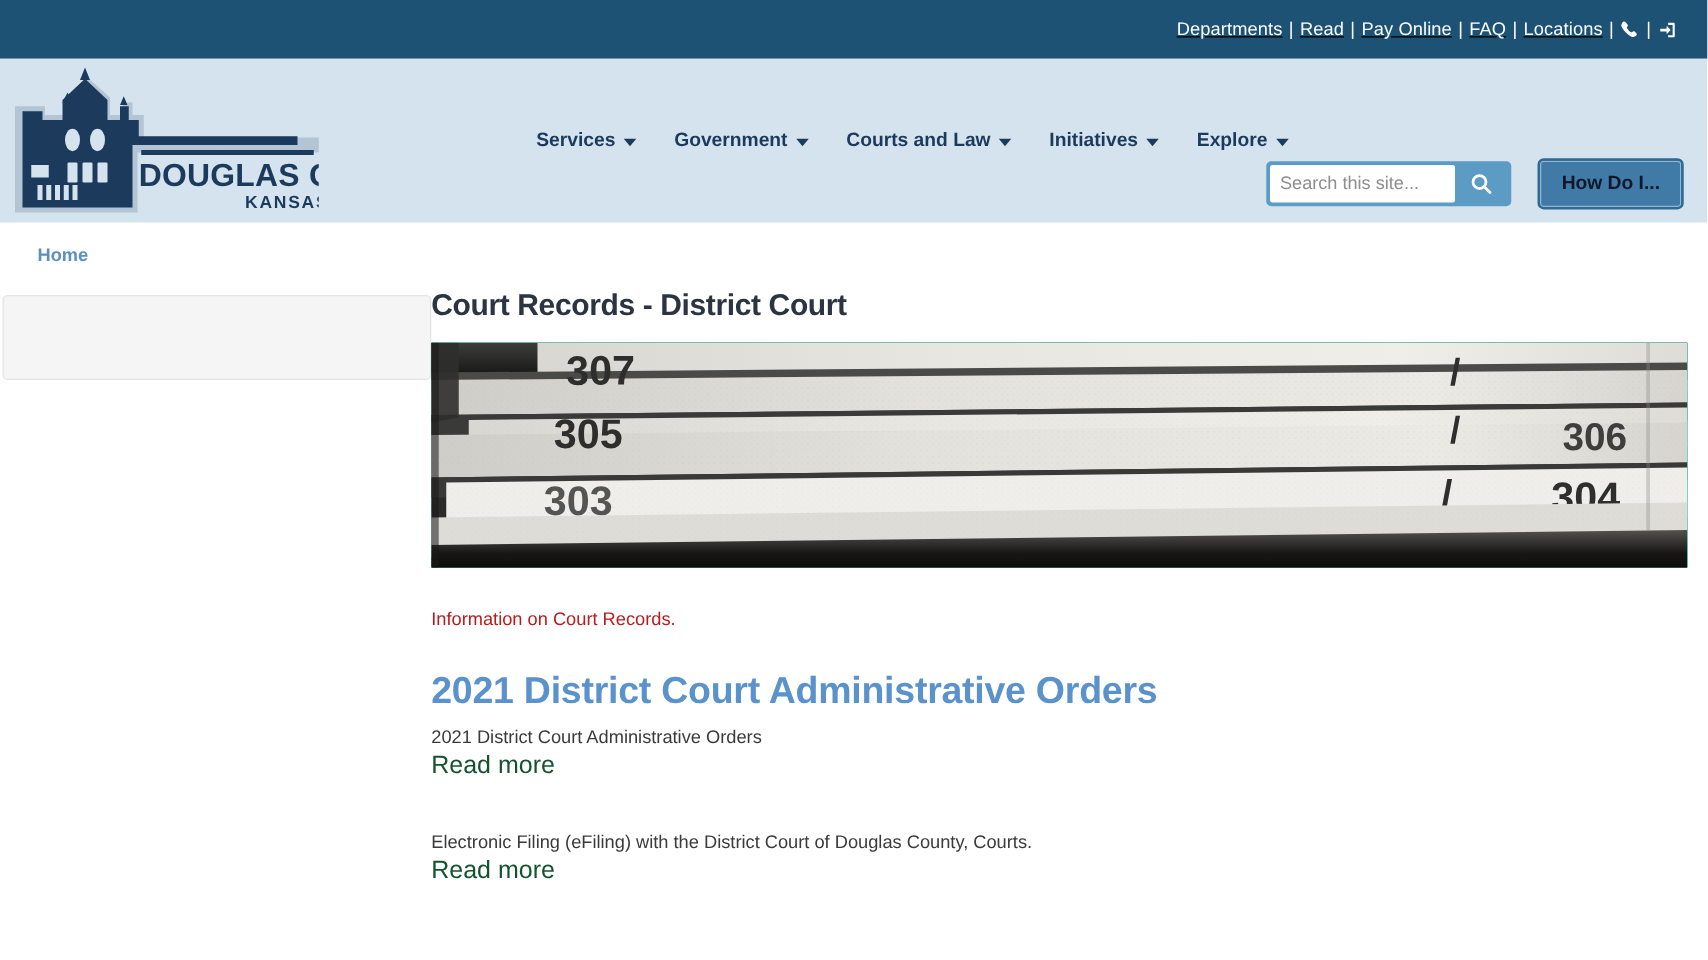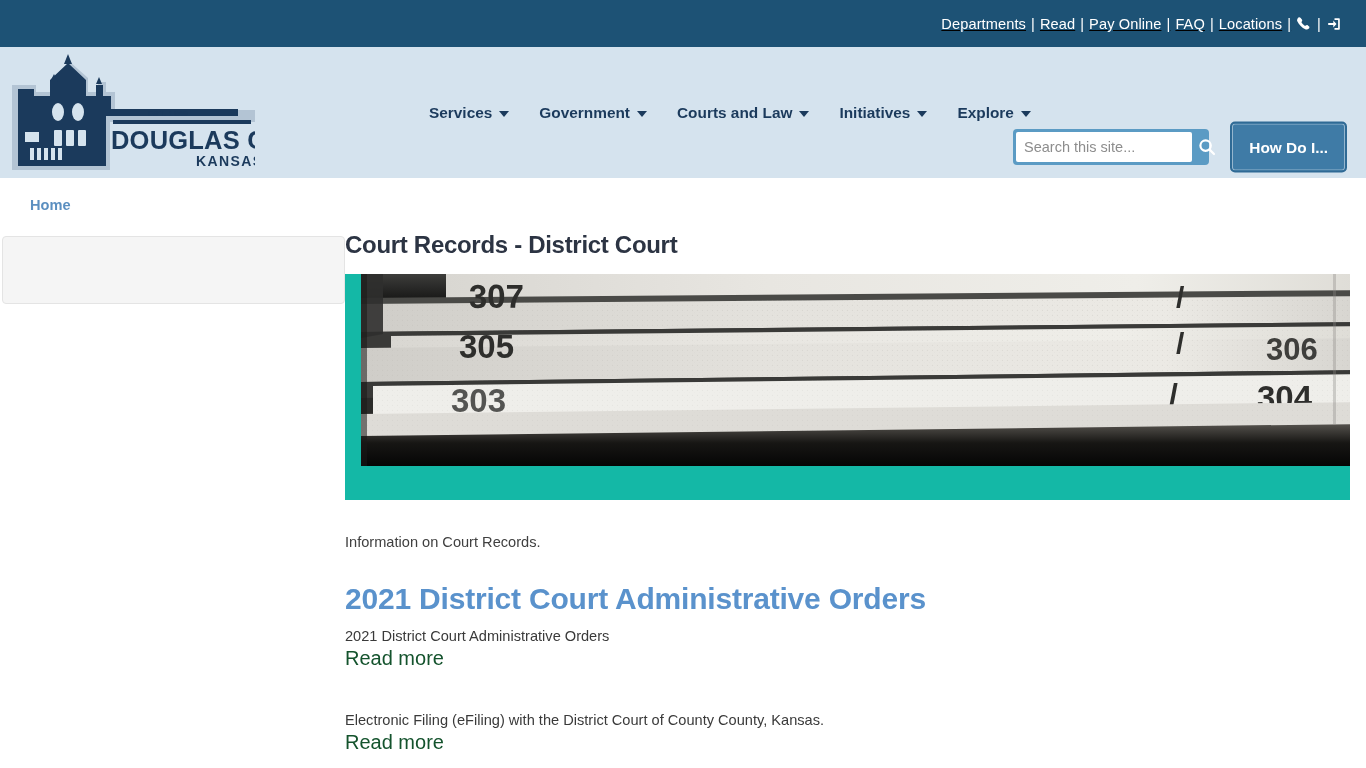--- a/index.html
+++ b/index.html
@@ -103,21 +103,21 @@
     border-radius: 4px;
     padding: 3px;
     width: 196px;
     height: 36px;
   }
   .search-input {
     border: none;
     outline: none;
     background: #ffffff;
     height: 30px;
-    width: 176px;
+    width: 148px;
     padding: 0 8px;
     font-size: 14.5px;
     color: #555;
     font-family: "Liberation Sans", sans-serif;
     border-radius: 2px;
   }
   .search-input::placeholder { color: #8d8d8d; }
   .search-btn {
     background: transparent;
     border: none;
@@ -130,27 +130,27 @@
     color: #ffffff;
   }
   .search-btn svg { display: block; }
 
   .howdoi {
     position: absolute;
     right: 19px;
     top: 100px;
     transform: translateY(-50%);
     background: #3f7ba6;
-    color: #ffffff;
+    color: #0f172a;
     border: 2px solid #2f6a95;
     border-radius: 5px;
     font-size: 15.4px;
     font-weight: bold;
     padding: 0 17px;
-    height: 51px;
+    height: 41px;
     display: flex;
     align-items: center;
     justify-content: center;
     cursor: pointer;
     box-shadow: 0 0 0 1px rgba(255,255,255,0.45) inset;
     white-space: nowrap;
   }
 
   
   .breadcrumb {
@@ -196,33 +196,32 @@
     font-weight: bold;
     color: #2c3443;
     margin: 0 0 16px 0;
     letter-spacing: -0.3px;
     line-height: 1.1;
   }
 
   
   .hero {
     width: 1005px;
-    height: 226px;
+    height: 180px;
     position: relative;
     overflow: hidden;
     background: #14b8a6;
     margin-bottom: 34px;
-    padding-left: 16px;
   }
   .hero svg { display: block; }
 
   
   .intro {
     font-size: 14.6px;
-    color: #404040;
+    color: #b91c1c;
     margin: 0 0 32px 0;
   }
   .item-title {
     font-size: 30px;
     font-weight: bold;
     color: #5a92cc;
     margin: 0 0 13px 0;
     letter-spacing: -0.2px;
     line-height: 1.1;
     cursor: pointer;
@@ -437,17 +436,17 @@
 
     <p class="intro">Information on Court Records.</p>
 
     <div class="item-block">
       <a href="#" class="item-title">2021 District Court Administrative Orders</a>
       <p class="item-desc">2021 District Court Administrative Orders</p>
       <a href="#" class="readmore">Read more</a>
     </div>
 
     <div class="item-block">
-      <p class="item-desc">Electronic Filing (eFiling) with the District Court of County County, Kansas.</p>
+      <p class="item-desc">Electronic Filing (eFiling) with the District Court of Douglas County, Courts.</p>
       <a href="#" class="readmore">Read more</a>
     </div>
   </main>
 </div>
 
 </body></html>

